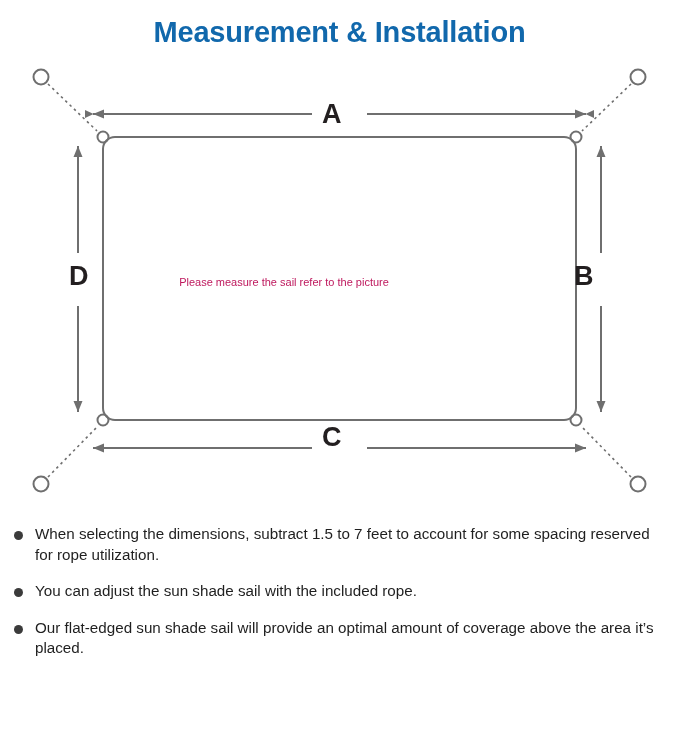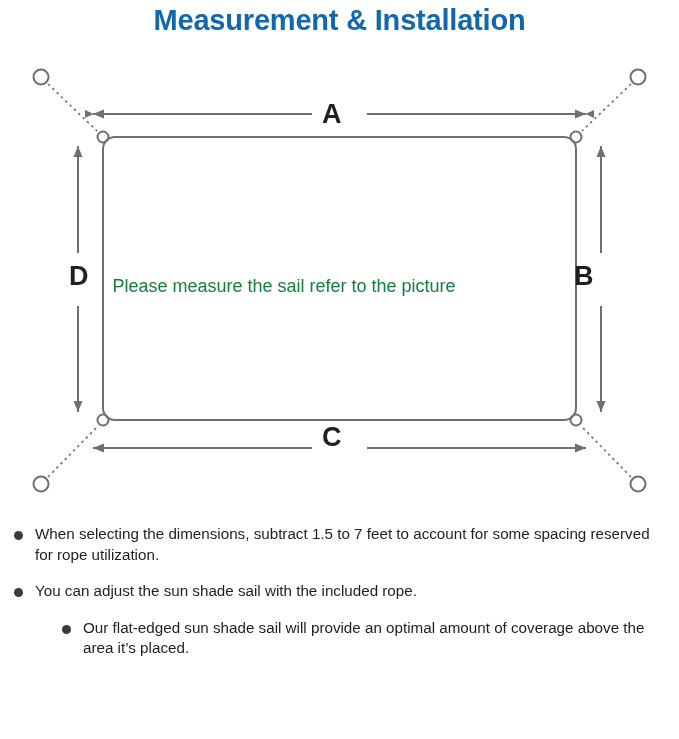--- a/index.html
+++ b/index.html
@@ -17,21 +17,21 @@
   }
 
   .page {
     position: relative;
     width: 679px;
     height: 739px;
   }
 
   .title {
     position: absolute;
-    top: 4px;
+    top: 16px;
     left: 0;
     width: 679px;
     text-align: center;
     font-size: 29px;
     font-weight: bold;
     color: #1168ac;
     letter-spacing: -0.2px;
   }
 
   .diagram {
@@ -66,39 +66,39 @@
     font-size: 23px;
     font-weight: bold;
     color: #1168ac;
   }
   .center-sub {
     position: absolute;
     left: 0;
     top: 228px;
     width: 568px;
     text-align: center;
-    font-size: 18px;
-    color: #15803d;
+    font-size: 11px;
+    color: #be185d;
   }
 
   .notes {
     position: absolute;
     top: 524px;
     left: 0;
     width: 679px;
     padding: 0;
   }
   .note {
     position: relative;
     display: flex;
     align-items: flex-start;
     margin: 0 0 16px 0;
     padding: 0 18px 0 0;
   }
-  .note:last-child { margin-bottom: 0; margin-left: 48px; }
+  .note:last-child { margin-bottom: 0; }
   .bullet {
     flex: 0 0 auto;
     width: 9px;
     height: 9px;
     border-radius: 50%;
     background: #3b3b3b;
     margin: 7px 12px 0 14px;
   }
   .note-text {
     flex: 1 1 auto;

